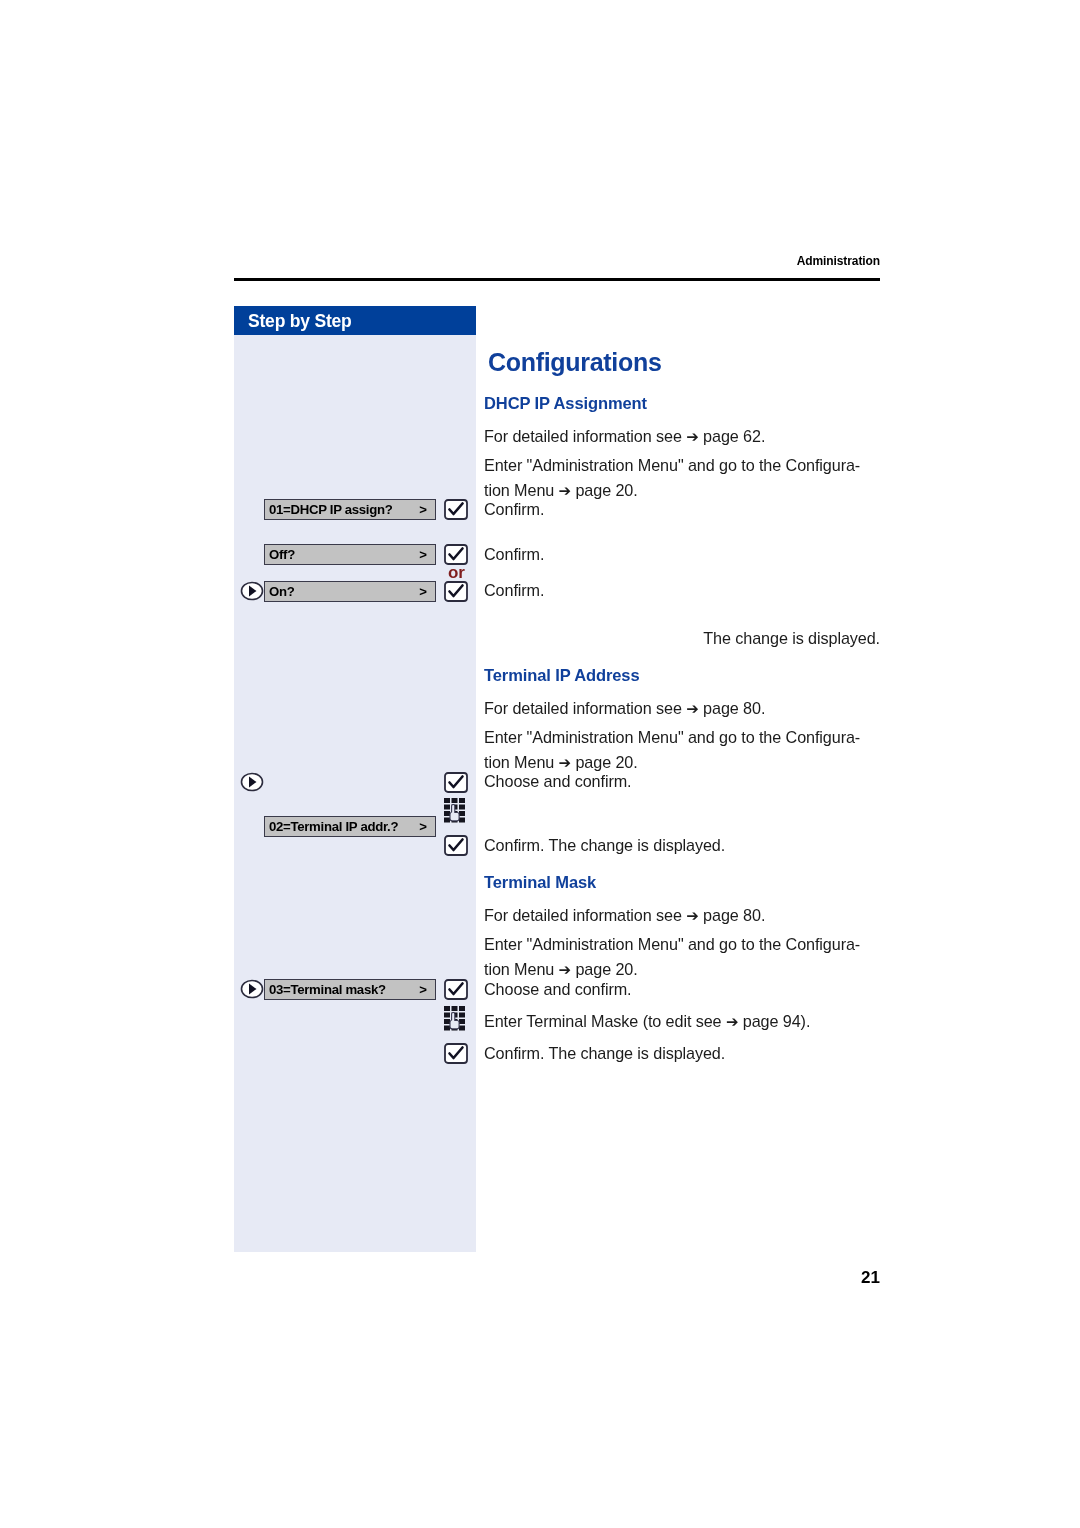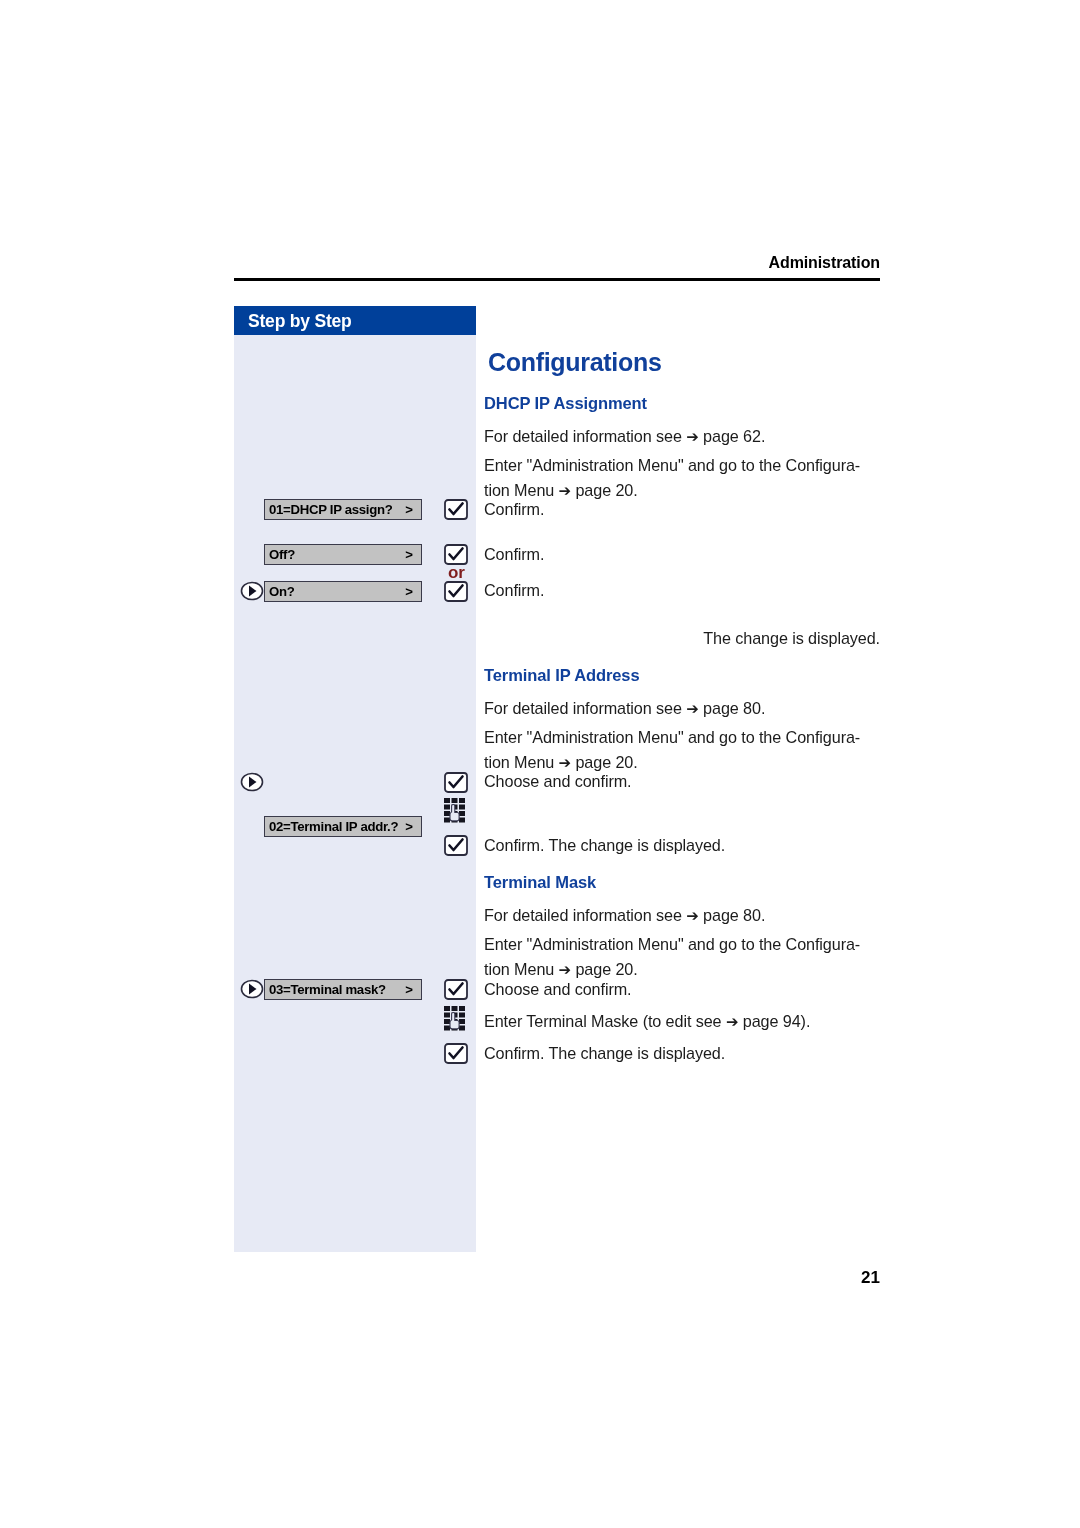--- a/index.html
+++ b/index.html
@@ -37,21 +37,21 @@
     left: 0; top: 0;
     font-size: 15.5px;
     font-weight: bold;
     letter-spacing: -0.15px;
     color: #000000;
     white-space: nowrap;
   }
   .runhead-right {
     position: absolute;
     right: 0; top: 0;
-    font-size: 16px;
+    font-size: 12px;
     font-weight: bold;
     letter-spacing: -0.1px;
     color: #000000;
     white-space: nowrap;
   }
   .runhead-rule {
     position: absolute;
     left: 234px;
     top: 278px;
     width: 646px;
@@ -122,21 +122,21 @@
     font-family: "DejaVu Sans", sans-serif;
     font-weight: bold;
     font-size: 15px;
     display: inline-block;
     transform: translateY(-0.5px);
   }
 
   
   .dispbar {
     position: absolute;
-    width: 158px;
+    width: 172px;
     height: 21px;
     background: #c2c2c2;
     border: 1.6px solid #3a3a4a;
     box-sizing: border-box;
   }
   .dispbar-text {
     position: absolute;
     left: 4px;
     top: 2px;
     font-size: 13.2px;

